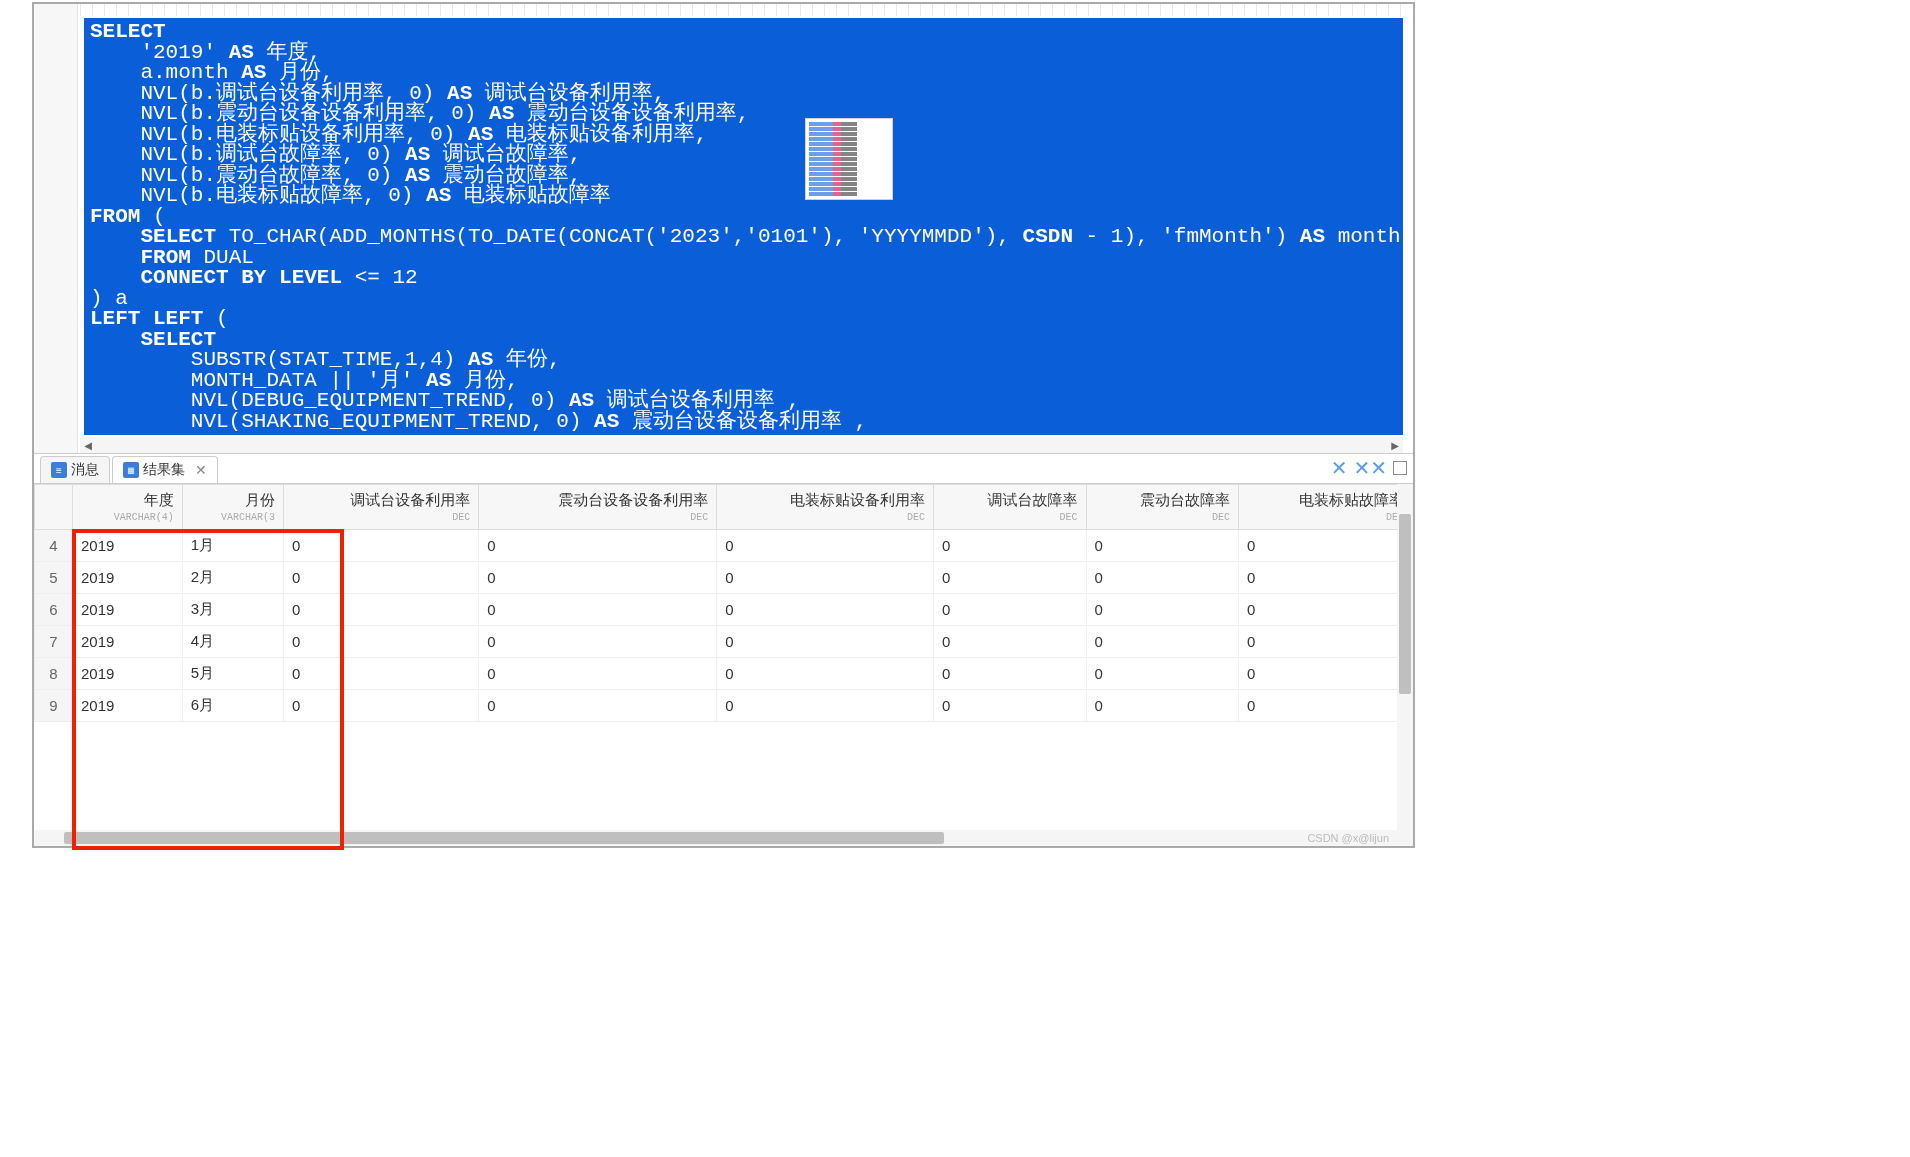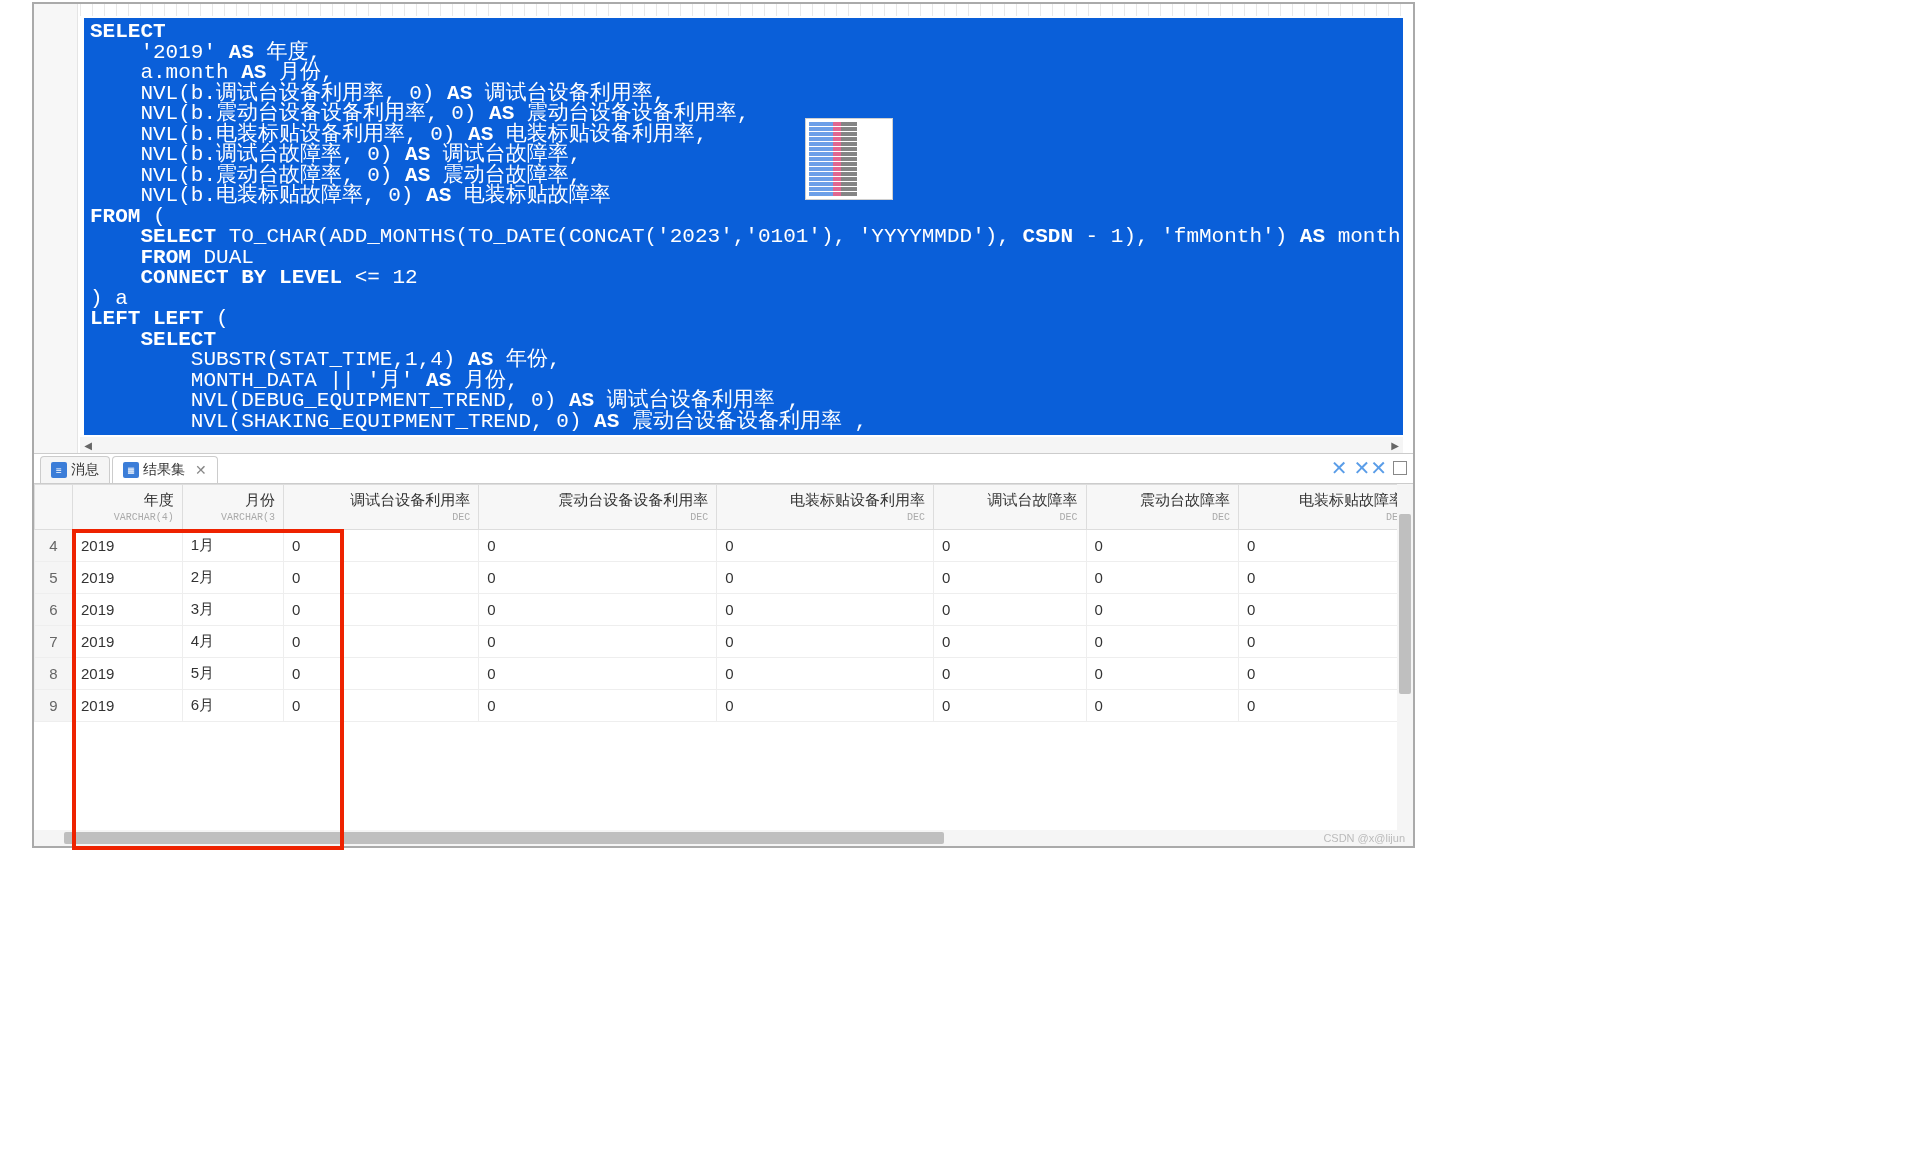--- a/index.html
+++ b/index.html
@@ -29,21 +29,21 @@
 .grid{width:100%;border-collapse:collapse;font-size:15px;color:#333}
 .grid th{background:#f7f7f7;text-align:right;padding:6px 8px;border:1px solid #ddd;font-weight:normal;white-space:nowrap}
 .grid th .sub{font-size:10px;color:#aaa;font-family:"Courier New",monospace;display:block;margin-top:2px}
 .grid td{padding:6px 8px;border:1px solid #eee;background:#fff}
 .grid .rownum{background:#f5f5f5;color:#666;text-align:center;width:38px}
 .hscroll-res{height:16px;background:#f5f5f5;position:relative}
 .hscroll-res .thumb{position:absolute;left:30px;width:880px;height:12px;top:2px;background:#bfbfbf;border-radius:2px}
 .highlight{position:absolute;left:38px;top:525px;width:272px;height:321px;border:4px solid #e20; pointer-events:none;z-index:10}
 .vscroll{position:absolute;right:0;top:0;bottom:0;width:16px;background:#f5f5f5}
 .vscroll .thumb{position:absolute;top:30px;width:12px;left:2px;height:180px;background:#bfbfbf;border-radius:2px}
-.watermark{position:absolute;right:8px;bottom:2px;font-size:11px;color:#bbb}
+.watermark{position:absolute;right:24px;bottom:2px;font-size:11px;color:#bbb}
 </style>
 </head>
 <body>
 
 <div class="outer">
   <div class="editor-pane">
     <div class="gutter"></div>
     <div class="ruler"></div>
     <div class="sql" id="sqlbox"><span class="kw">SELECT</span>
     '2019' <span class="kw">AS</span> 年度,

